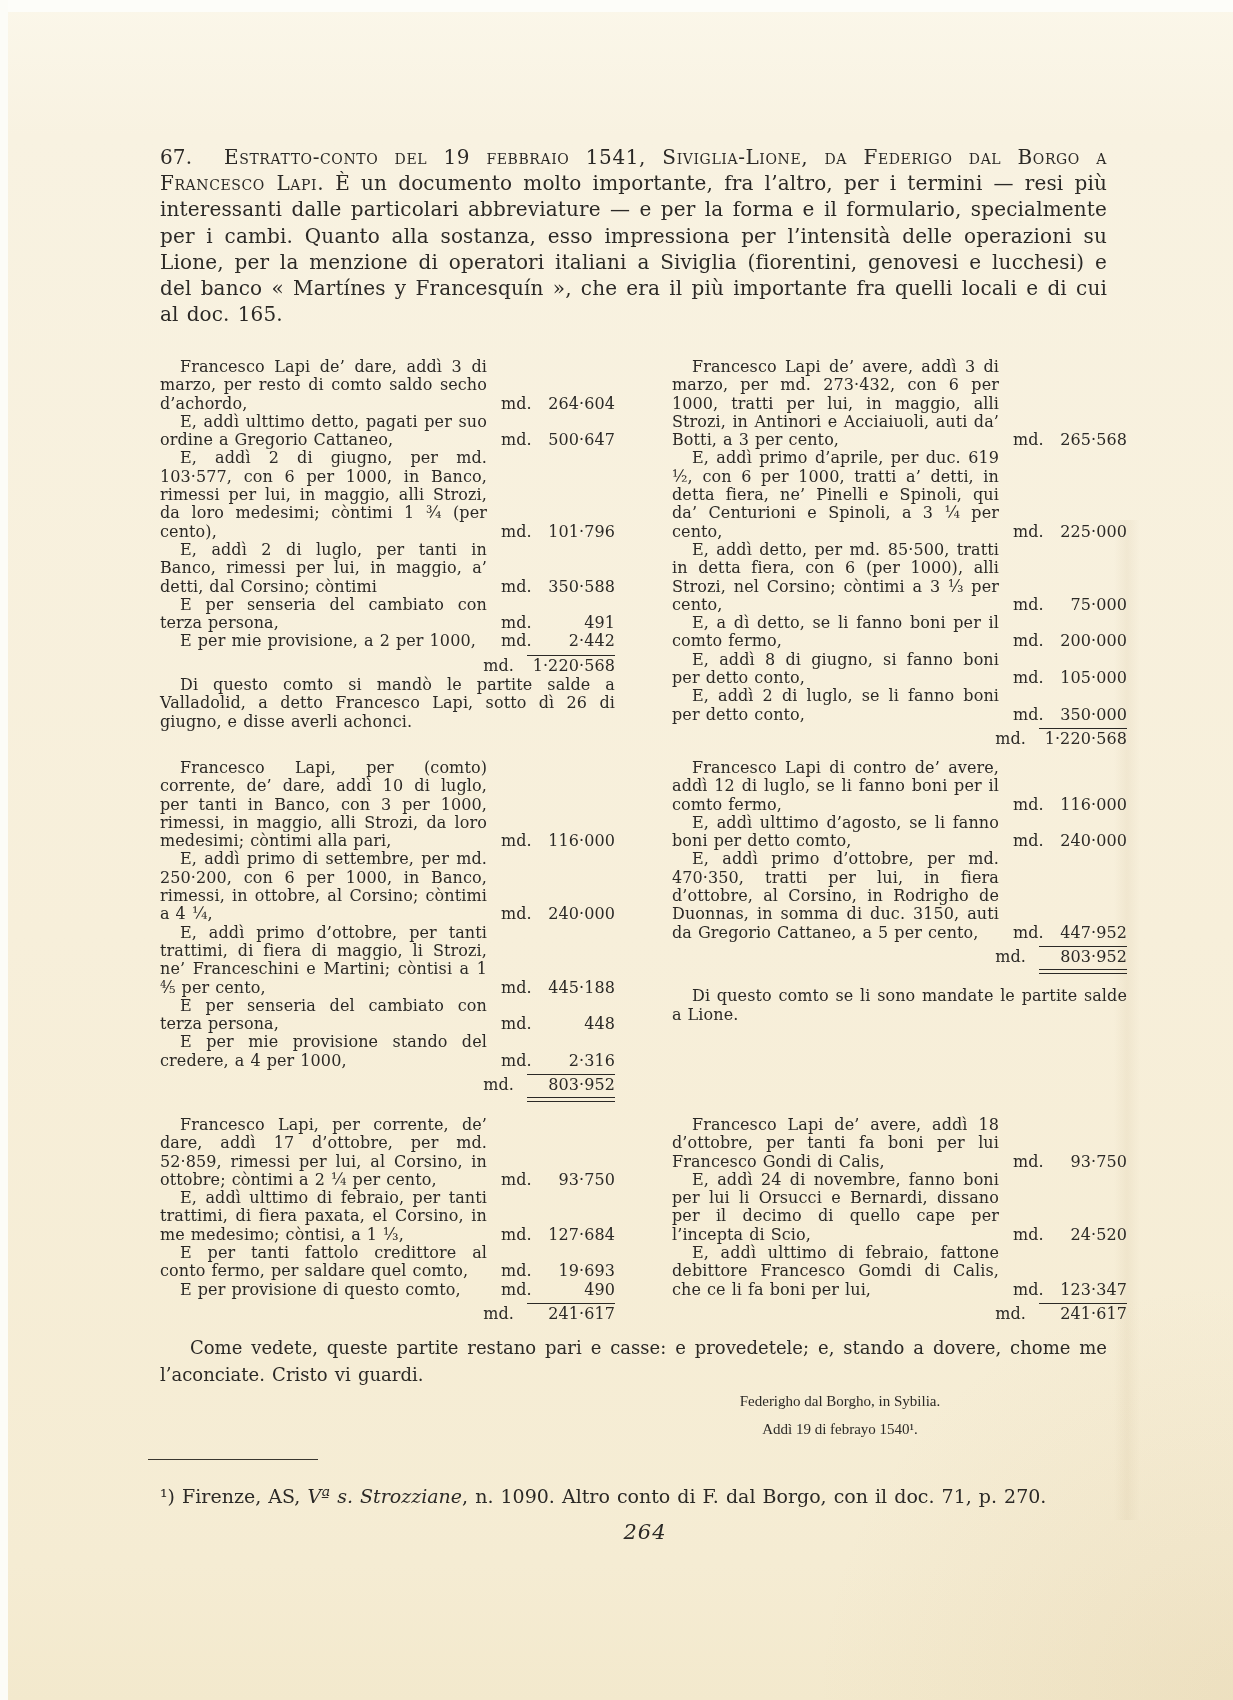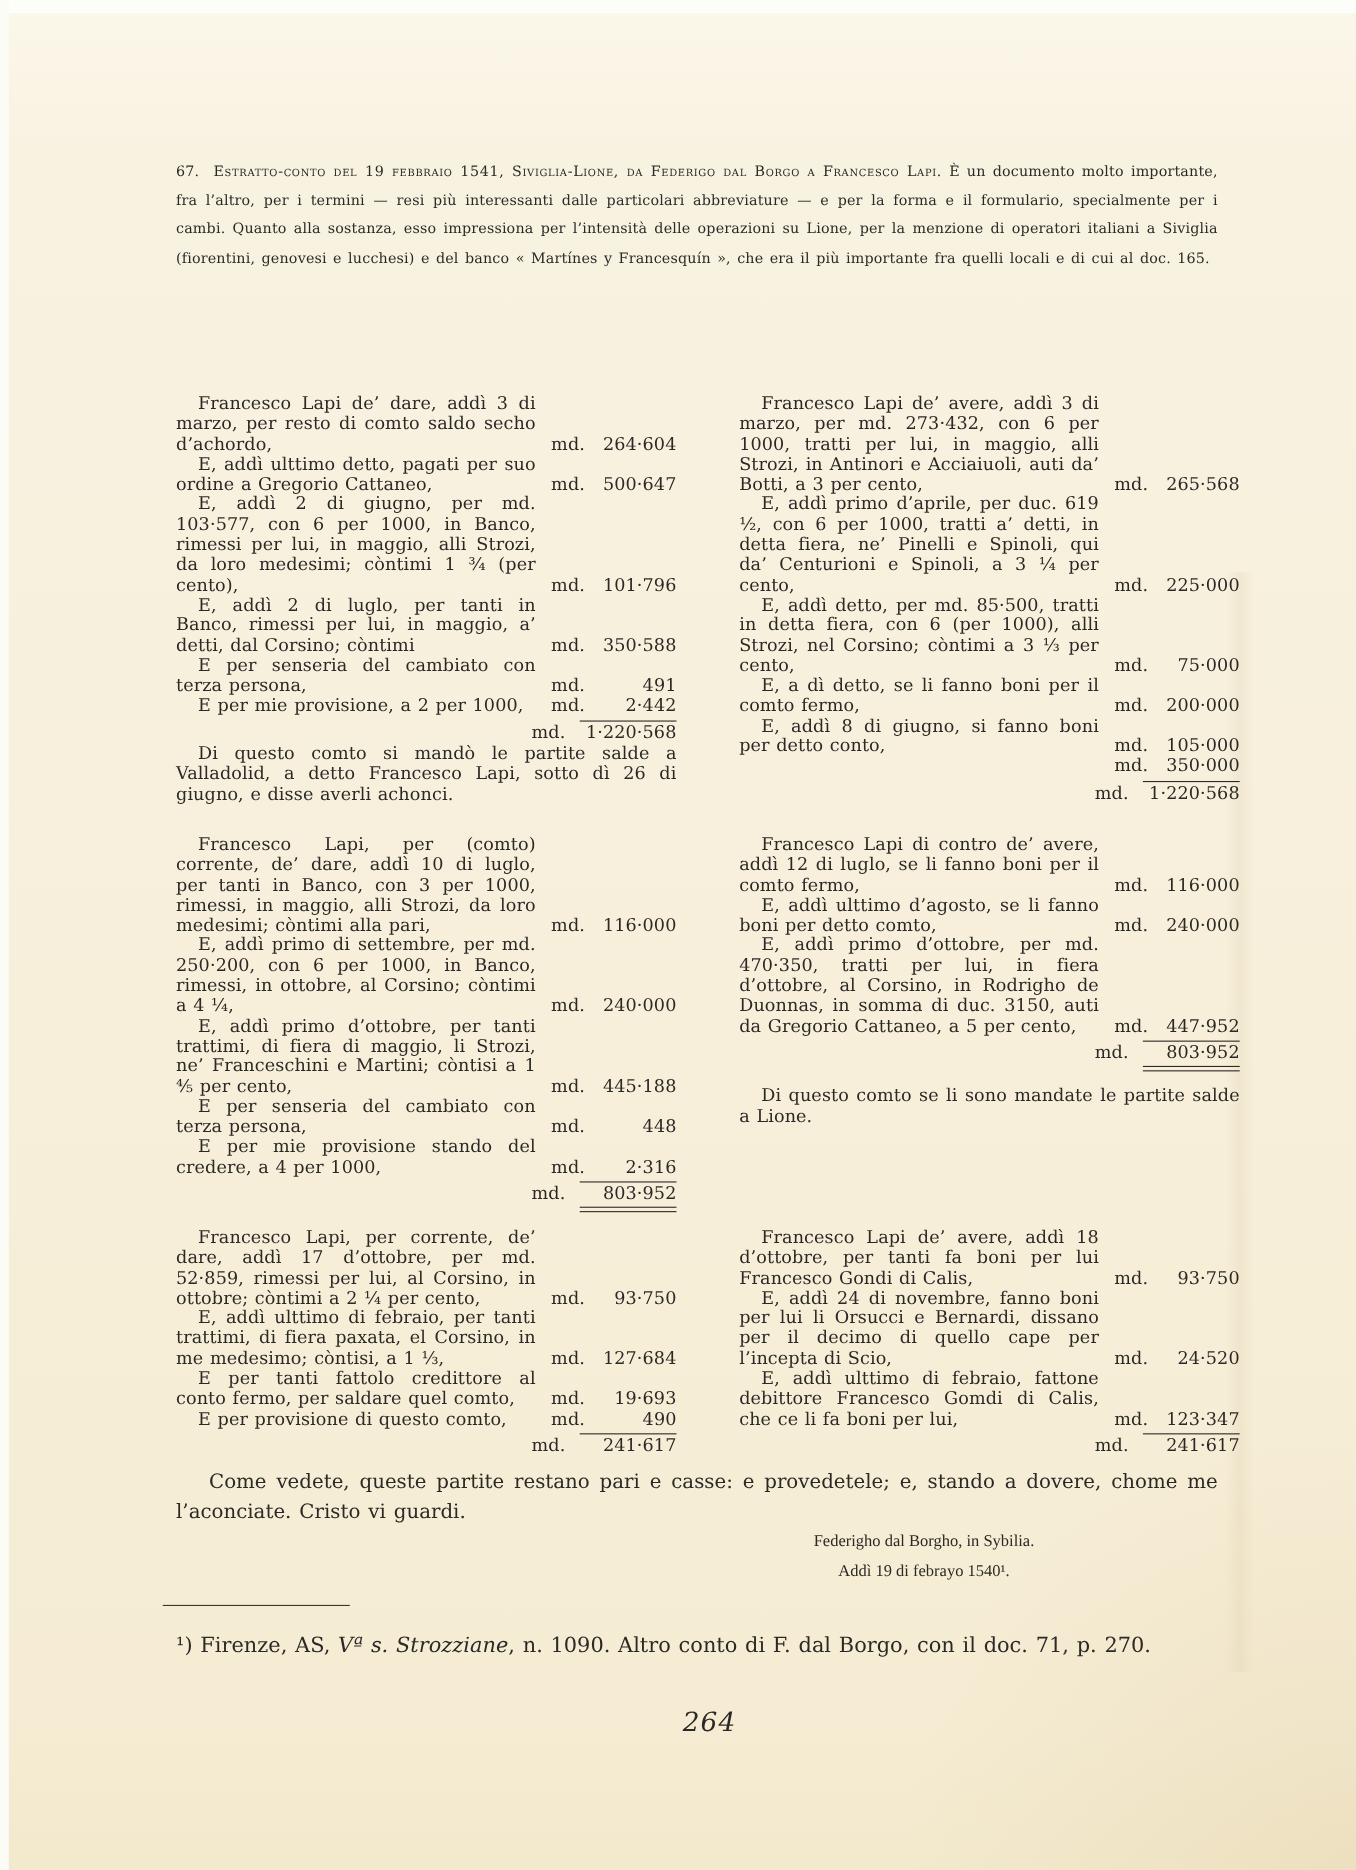--- a/index.html
+++ b/index.html
@@ -15,21 +15,21 @@
   }
   .edge-top{position:absolute;left:0;top:0;width:1233px;height:12px;background:#fdfdf9;}
   .edge-left{position:absolute;left:0;top:0;width:8px;height:1700px;background:#fcfcf7;}
   .crease{position:absolute;left:1114px;top:520px;width:26px;height:1000px;
     background:linear-gradient(90deg,rgba(180,155,110,0) 0%,rgba(180,155,110,0.10) 50%,rgba(180,155,110,0) 100%);}
   .corner-shade{position:absolute;right:0;bottom:0;width:420px;height:420px;
     background:radial-gradient(circle at 100% 100%,rgba(205,175,120,0.16) 0%,rgba(205,175,120,0) 70%);}
 
   
   .header{position:absolute;left:160px;top:144px;width:947px;
-    font-size:13px;line-height:26.2px;text-align:justify;word-spacing:1.5px;letter-spacing:0.15px;}
+    font-size:20px;line-height:26.2px;text-align:justify;word-spacing:1.5px;letter-spacing:0.15px;}
   .header p{margin:0;}
   .sc{font-variant:small-caps;letter-spacing:0.6px;}
 
   
   .block{position:absolute;width:455px;font-size:16px;line-height:18.3px;word-spacing:0.8px;letter-spacing:0.1px;}
   .lcol{left:160px;}
   .rcol{left:672px;}
   .b-a{top:358px;} .b-b{top:759px;} .b-c{top:1116px;}
   .e{display:flex;align-items:flex-end;}
   .t{margin:0;width:327px;text-align:justify;text-indent:20px;}
@@ -45,21 +45,21 @@
   
   .closing{position:absolute;left:160px;top:1335px;width:947px;
     font-size:18px;line-height:26.5px;text-align:justify;word-spacing:1.5px;}
   .closing p{margin:0;text-indent:30px;}
   .signature{position:absolute;left:640px;top:1388px;width:400px;text-align:center;
     font-size:15px;line-height:27.5px;font-family:Liberation Serif, serif;}
   .fn-rule{position:absolute;left:148px;top:1459px;width:170px;border-top:1.8px solid #39362f;height:0;}
   .footnote{position:absolute;left:160px;top:1486px;width:930px;font-size:19px;line-height:20px;word-spacing:1px;}
   .footnote .it{font-style:italic;}
   .pageno{position:absolute;left:560px;top:1520px;width:170px;text-align:center;
-    font-size:24px;font-style:italic;letter-spacing:1px;margin-top:32px;}
+    font-size:21px;font-style:italic;letter-spacing:1px;}
 </style>
 </head>
 <body>
 
 <div class="page">
   <div class="edge-top"></div>
   <div class="edge-left"></div>
   <div class="crease"></div>
   <div class="corner-shade"></div>
 
@@ -231,20 +231,21 @@
         </div>
     </div>
     <div class="e">
       <p class="t">E, addì 8 di giugno, si fanno boni per detto conto,</p>
       <div class="a">
           <span class="m">md.</span>
           <span class="v">105·000</span>
         </div>
     </div>
     <div class="e">
+      <p class="t">E, addì 2 di luglo, se li fanno boni per detto conto,</p>
       <div class="a">
           <span class="m">md.</span>
           <span class="v">350·000</span>
         </div>
     </div>
     <div class="trule"></div>
     <div class="total-row">
       <span class="m">md.</span>
         <span class="tv">1·220·568</span>
     </div>

